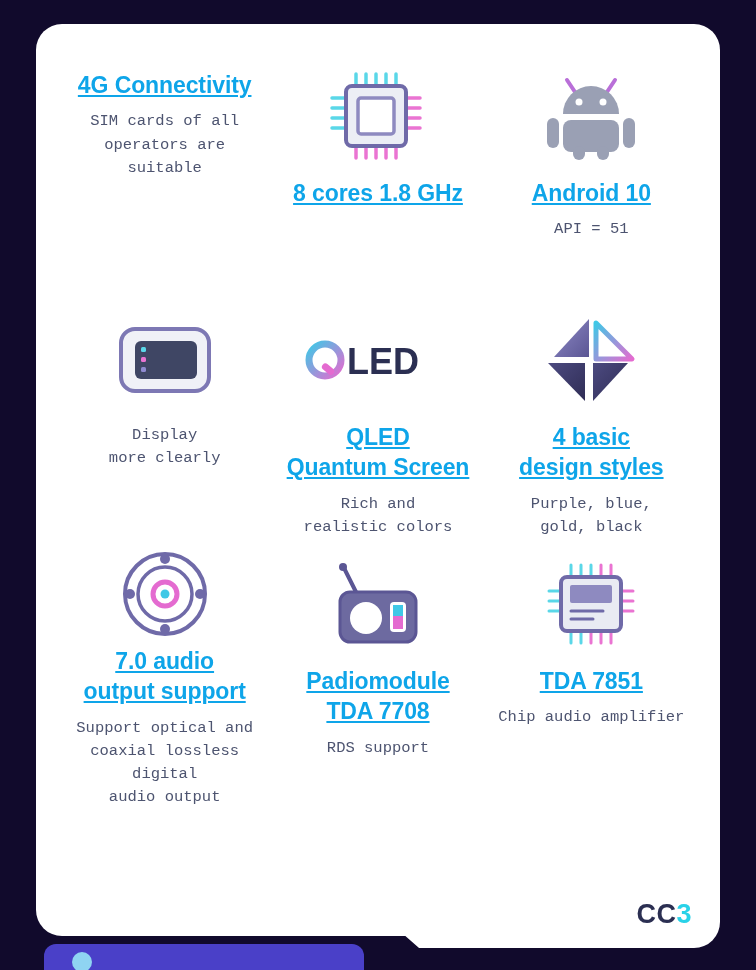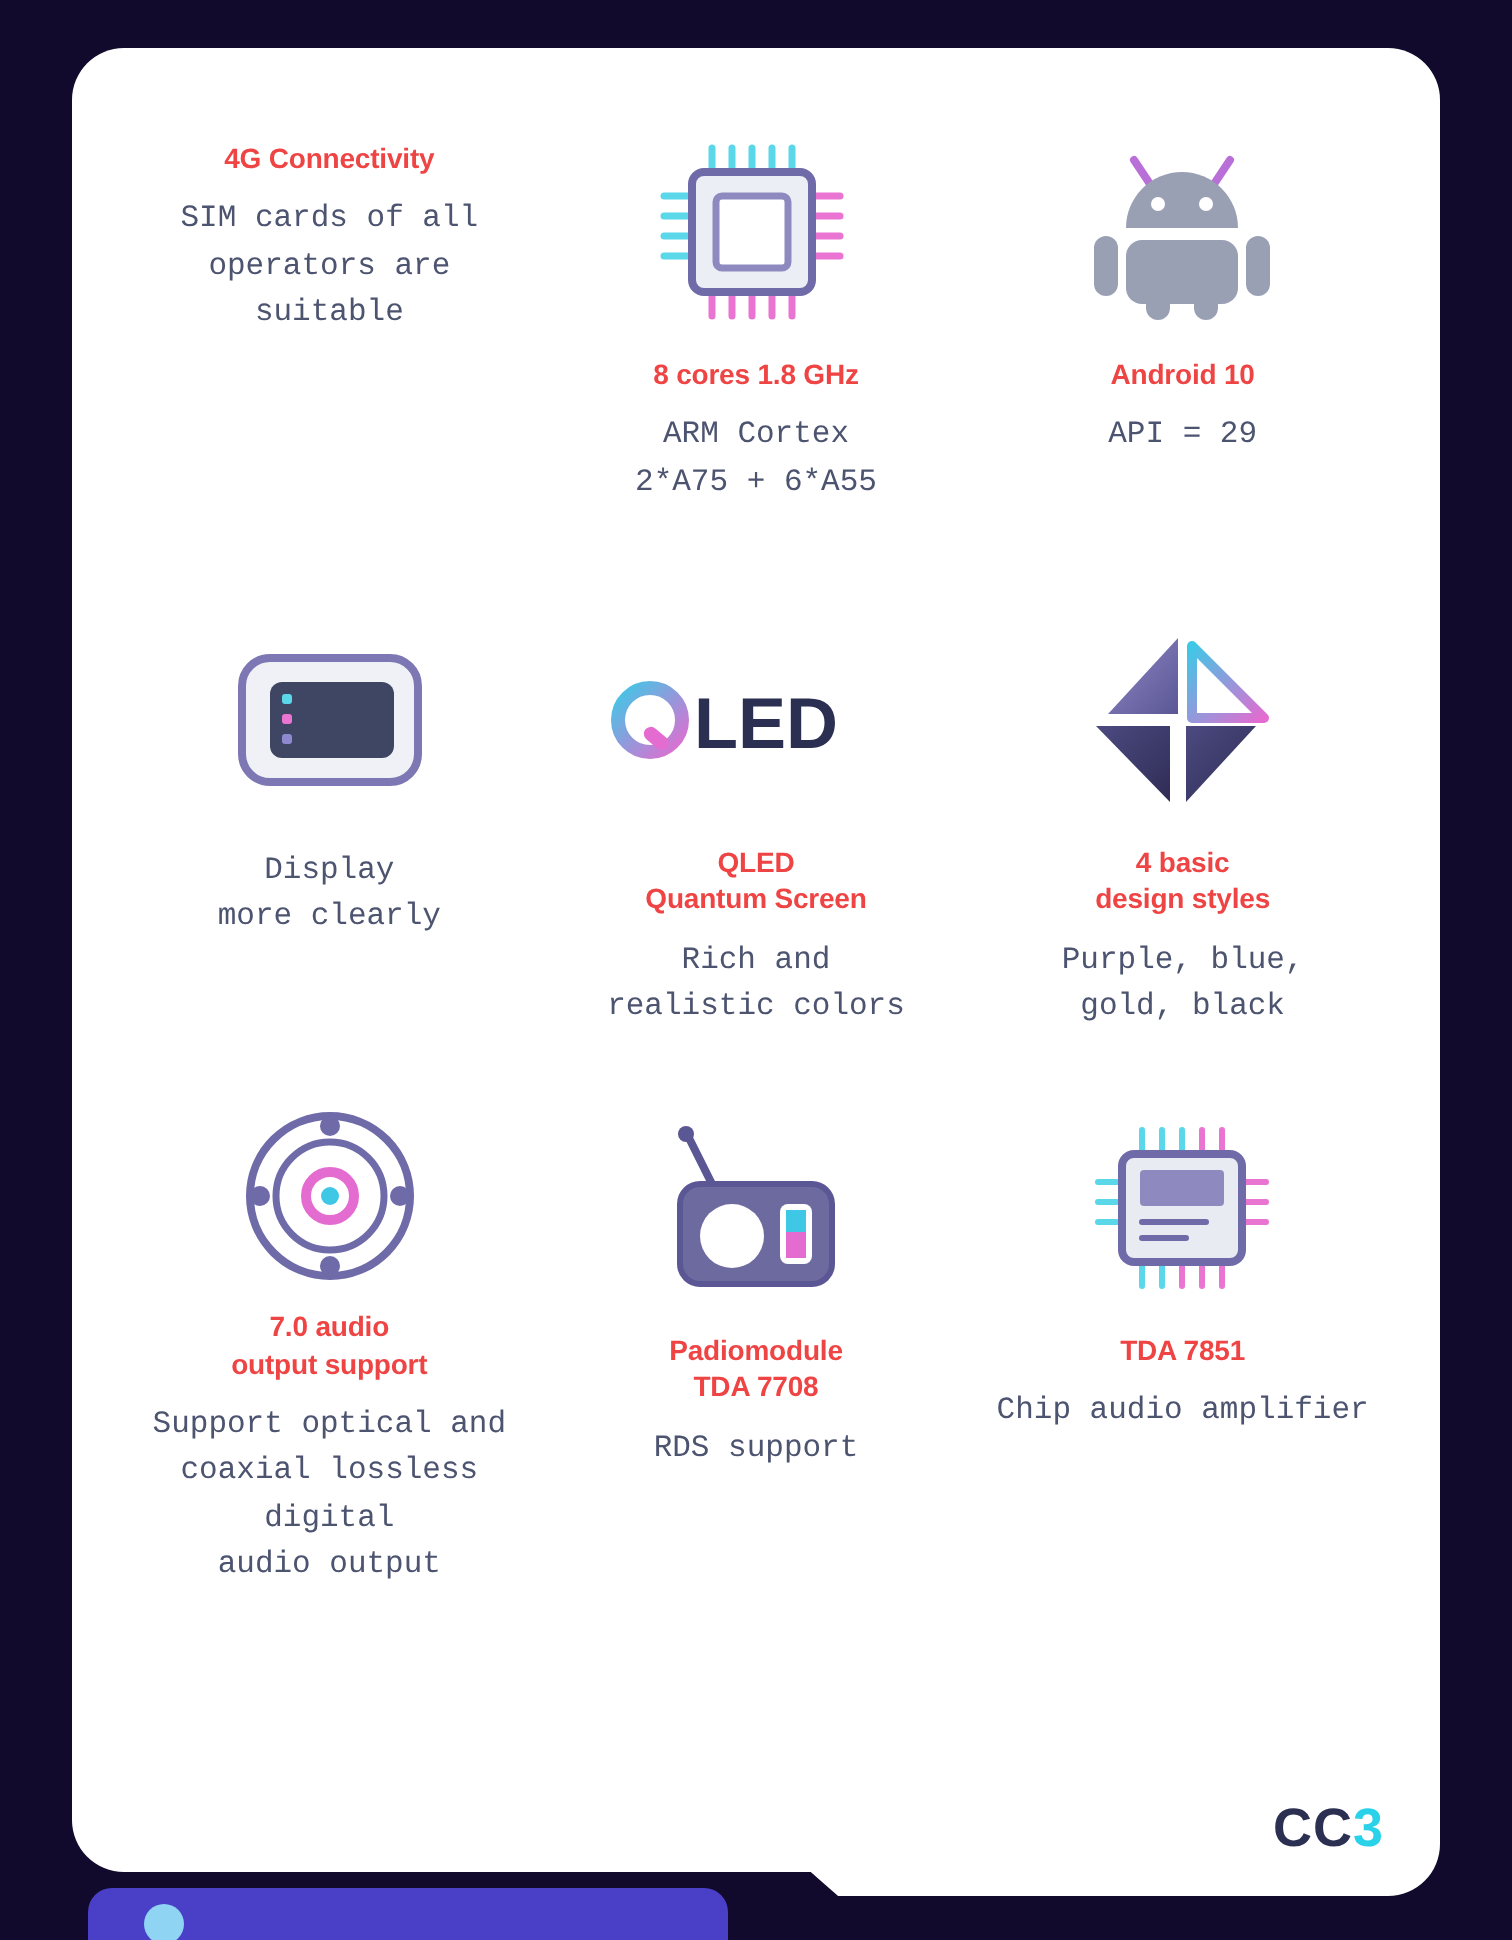--- a/index.html
+++ b/index.html
@@ -48,26 +48,27 @@
     text-align: center;
     padding: 0 8px;
   }
   .icon-wrap {
     height: 108px;
     display: flex;
     align-items: center;
     justify-content: center;
   }
   .cell-title {
-    font-size: 14px;
+    font-size: 23px;
     font-weight: bold;
-    color: #ef4444;
+    color: #0ea5e9;
     line-height: 1.32;
     margin-top: 8px;
     letter-spacing: -0.1px;
+    text-decoration: underline;
   }
   .cell-sub {
     font-size: 15.5px;
     color: #4d5470;
     line-height: 1.5;
     margin-top: 10px;
     font-weight: 400;
     font-family: Liberation Mono, monospace;
   }
   .brand {
@@ -139,43 +140,41 @@
             <line x1="78" y1="28" x2="92" y2="28"></line>
               <line x1="78" y1="38" x2="92" y2="38"></line>
             <line x1="78" y1="48" x2="92" y2="48"></line>
               <line x1="78" y1="58" x2="92" y2="58"></line>
           </g>
           <rect x="18" y="16" width="60" height="60" rx="6" fill="#eceef5" stroke="#6f6aa8" stroke-width="4"></rect>
           <rect x="30" y="28" width="36" height="36" rx="3" fill="#ffffff" stroke="#8e8ac0" stroke-width="3.5"></rect>
         </svg>
       </div>
       <div class="cell-title" style="white-space:pre-line">8 cores 1.8 GHz</div>
-      <div class="cell-sub" style="white-space:pre-line">ARM Cortex
-2*A75 + 6*A55</div>
     </div>
 
     <div class="cell">
       <div class="icon-wrap">
         <svg width="96" height="88" viewBox="0 0 96 88">
           <g stroke="#b96fd8" stroke-width="4" stroke-linecap="round">
             <line x1="24" y1="8" x2="32" y2="20"></line>
             <line x1="72" y1="8" x2="64" y2="20"></line>
           </g>
           <path d="M20 42 a28 28 0 0 1 56 0 z" fill="#9aa0b4"></path>
           <circle cx="36" cy="30" r="3.5" fill="#ffffff"></circle>
           <circle cx="60" cy="30" r="3.5" fill="#ffffff"></circle>
           <rect x="20" y="48" width="56" height="32" rx="8" fill="#9aa0b4"></rect>
           <rect x="4" y="46" width="12" height="30" rx="6" fill="#9aa0b4"></rect>
           <rect x="80" y="46" width="12" height="30" rx="6" fill="#9aa0b4"></rect>
           <rect x="30" y="74" width="12" height="14" rx="6" fill="#9aa0b4"></rect>
           <rect x="54" y="74" width="12" height="14" rx="6" fill="#9aa0b4"></rect>
         </svg>
       </div>
       <div class="cell-title" style="white-space:pre-line">Android 10</div>
-      <div class="cell-sub" style="white-space:pre-line">API = 29</div>
+      <div class="cell-sub" style="white-space:pre-line">API = 51</div>
     </div>
 
     <div class="cell">
       <div class="icon-wrap">
         <svg width="96" height="74" viewBox="0 0 96 74">
           <rect x="4" y="6" width="88" height="62" rx="14" fill="#f0f1f7" stroke="#7d78b4" stroke-width="4"></rect>
           <rect x="18" y="18" width="62" height="38" rx="6" fill="#3f4664"></rect>
           <g>
             <rect x="24" y="24" width="5" height="5" rx="1.5" fill="#5ad7e8"></rect>
             <rect x="24" y="34" width="5" height="5" rx="1.5" fill="#ea74d2"></rect>

